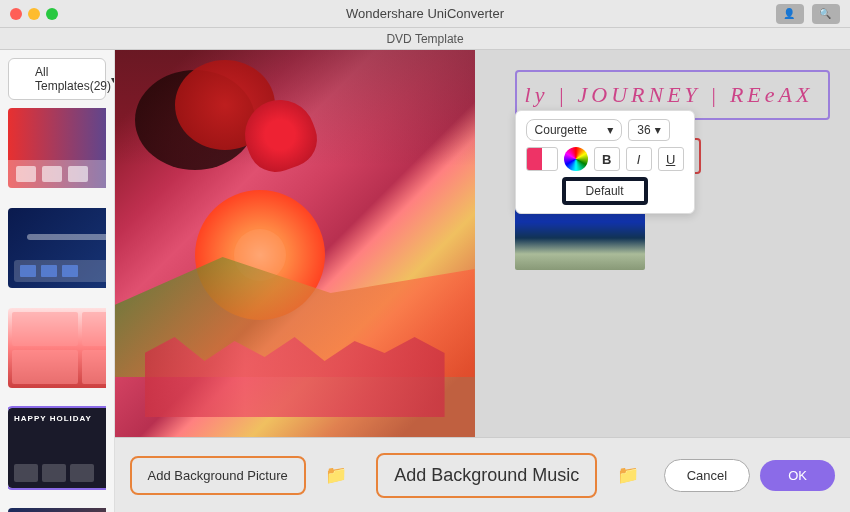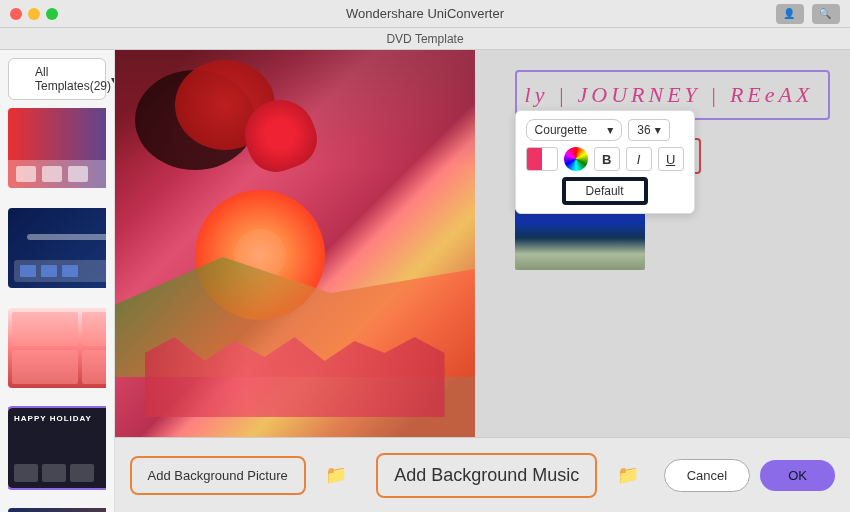--- a/index.html
+++ b/index.html
@@ -448,21 +448,21 @@
       font-size: 13px;
       color: #333;
       cursor: pointer;
     }
     .ok-btn {
       border: none;
       border-radius: 20px;
       background: #8b6be8;
       padding: 8px 28px;
       font-size: 13px;
-      color: #0f172a;
+      color: #ffffff;
       cursor: pointer;
     }
 
     
     .thumb-1-design {
       background: linear-gradient(90deg, #e83030 0%, #2050b8 100%);
       width: 100%;
       height: 100%;
       display: flex;
       flex-direction: column;

